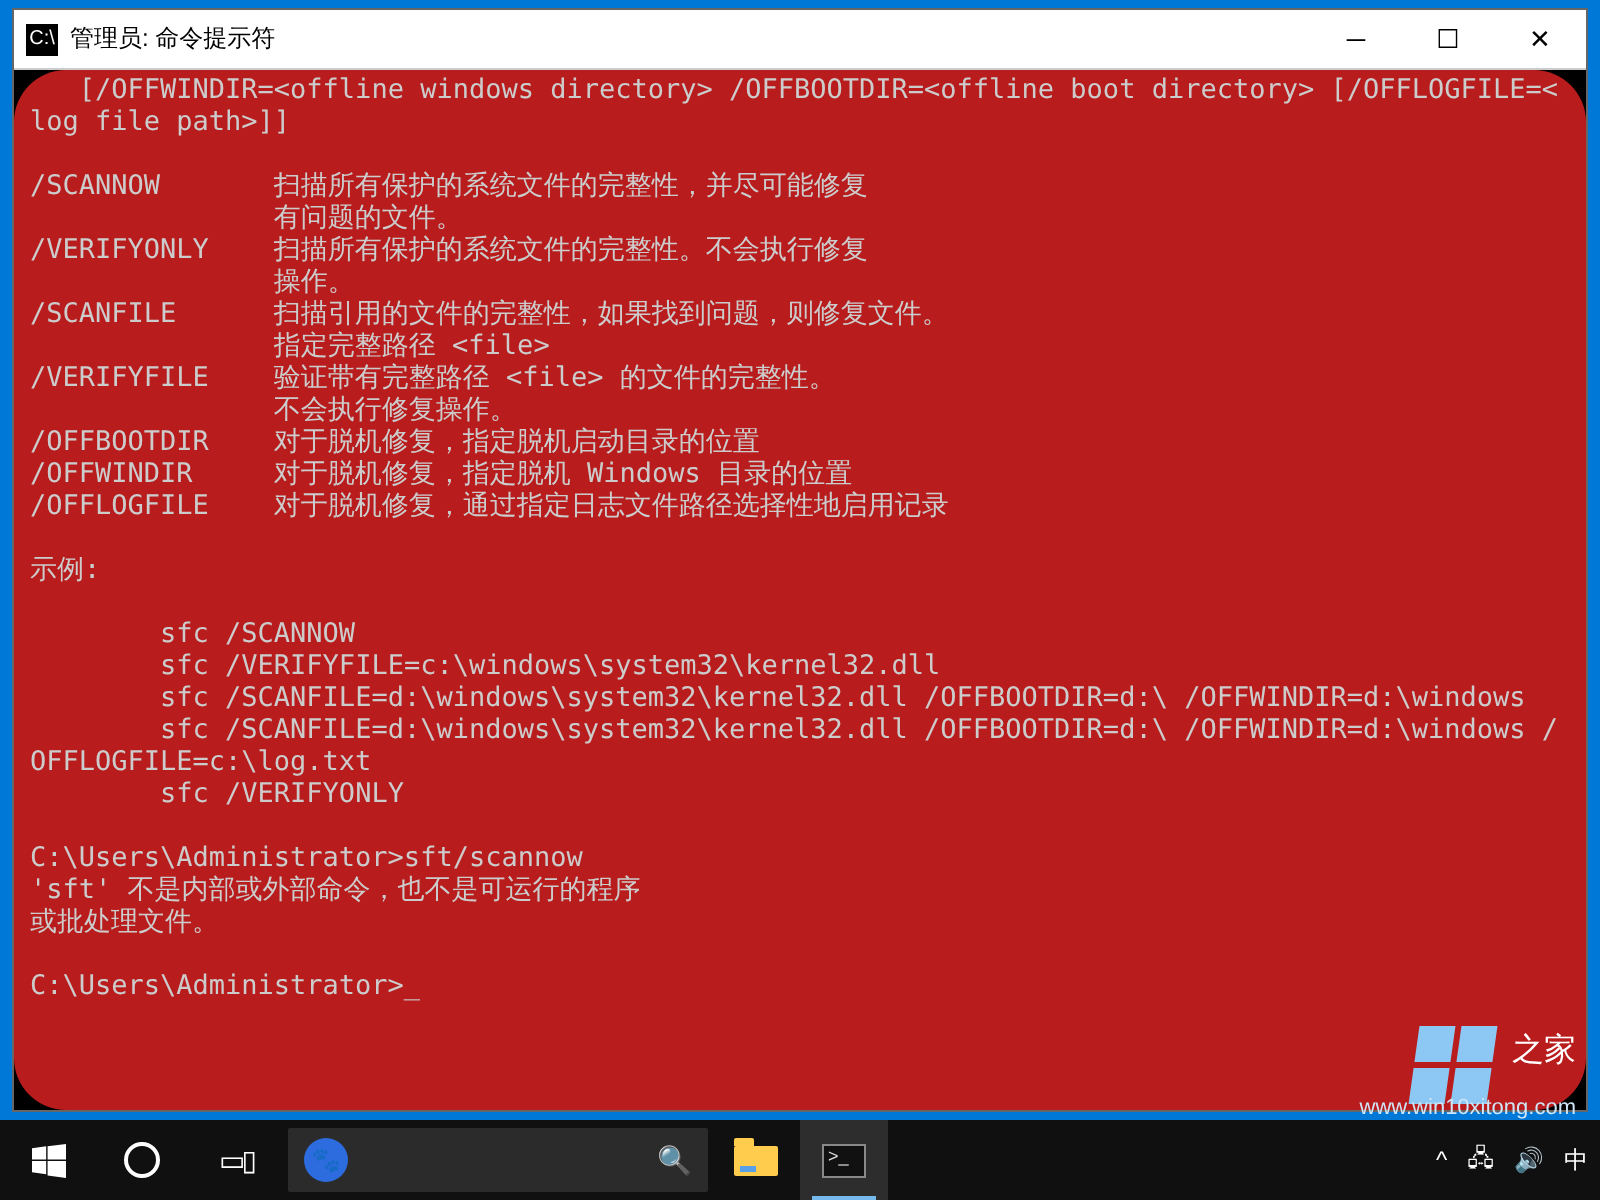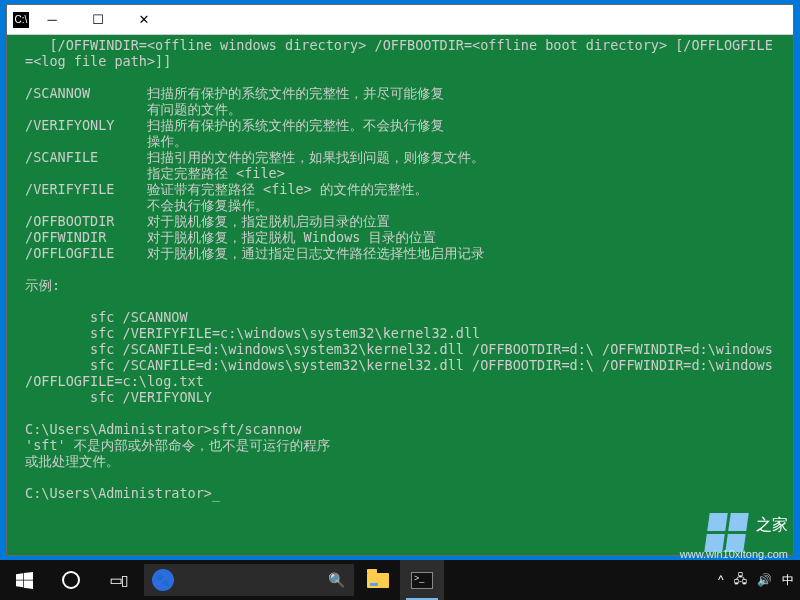--- a/index.html
+++ b/index.html
@@ -40,29 +40,30 @@
     }
     .tb-btns { display: flex; height: 100%; }
     .tb-btn {
       width: 46px; height: 100%;
       display: flex; align-items: center; justify-content: center;
       font-size: 13px; color: #000;
       cursor: pointer;
     }
     .terminal {
       flex: 1;
-      background: #15803d;
+      background: #b91c1c;
       color: #ccc;
       font-family: "NSimSun","SimSun","Consolas",monospace;
       font-size: 13.5px;
       line-height: 16px;
       white-space: pre-wrap;
       word-break: break-all;
-      padding: 2px 18px;
+      padding: 2px 8px;
       overflow: hidden;
+      border-radius: 26px;
     }
     .taskbar {
       position: absolute;
       left: 0; bottom: 0;
       width: 800px; height: 40px;
       background: #101010;
       display: flex;
       align-items: stretch;
     }
     .tbtn {
@@ -141,20 +142,21 @@
       right: 12px; bottom: 40px;
       color: #cfe6f7; font-size: 11px; margin-top: 16px;
     }
   </style>
 </head>
 <body>
 
 <div class="window">
   <div class="titlebar">
     <span class="tb-icon">C:\</span>
+    <span class="tb-title">管理员: 命令提示符</span>
     <div class="tb-btns">
       <div class="tb-btn">─</div>
       <div class="tb-btn">☐</div>
       <div class="tb-btn close">✕</div>
     </div>
   </div>
   <div class="terminal" id="term">   [/OFFWINDIR=&lt;offline windows directory&gt; /OFFBOOTDIR=&lt;offline boot directory&gt; [/OFFLOGFILE=&lt;log file path&gt;]]
 
 /SCANNOW       扫描所有保护的系统文件的完整性，并尽可能修复
                有问题的文件。

